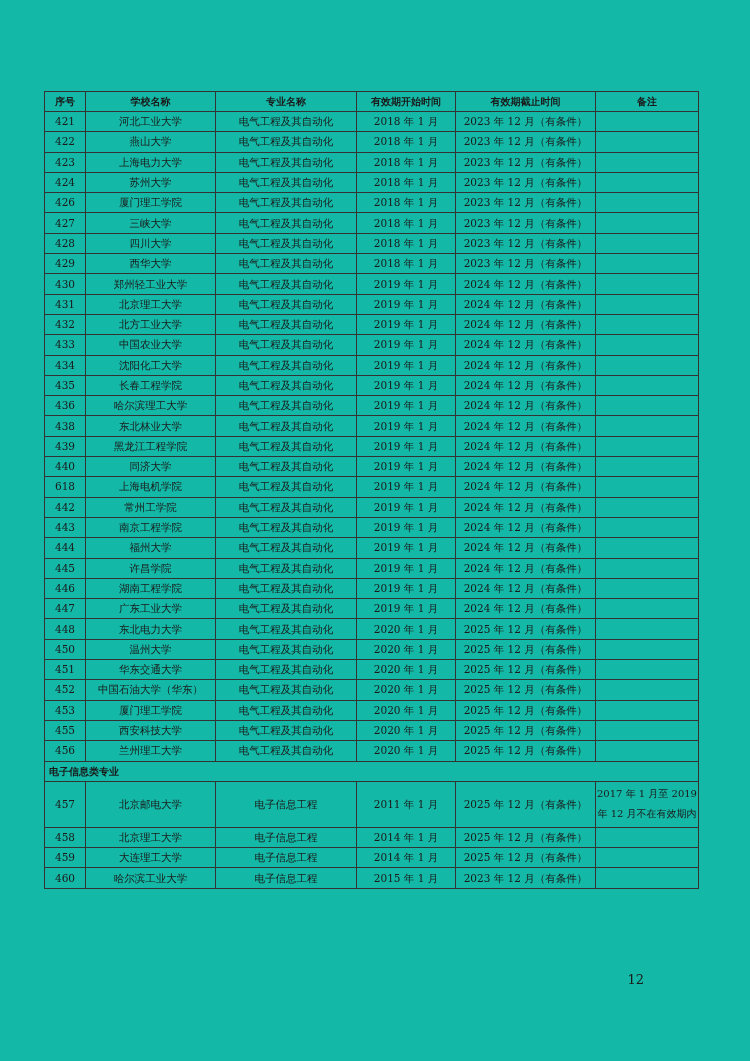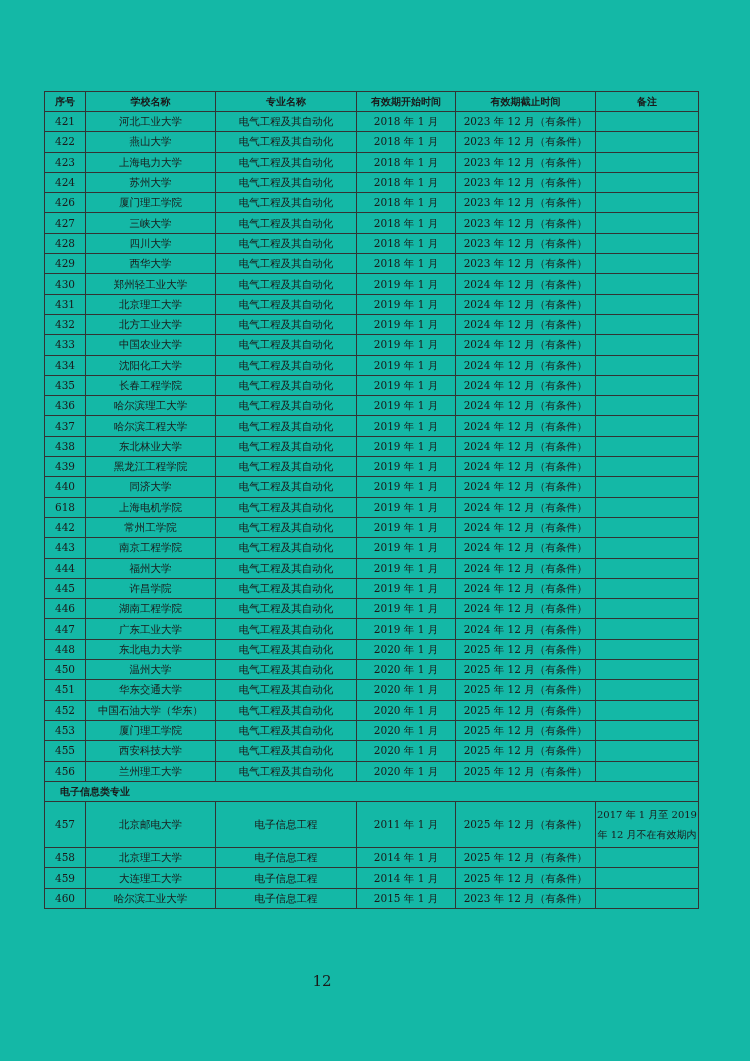--- a/index.html
+++ b/index.html
@@ -4,28 +4,28 @@
 <style>
   html, body { margin: 0; padding: 0; background: #ffffff; }
   body { width: 750px; height: 1061px; position: relative; overflow: hidden;
          font-family: "DejaVu Serif", "Liberation Serif", serif; color: #1a1a1a; }
   .page { position: absolute; left: 0; top: 0; width: 750px; height: 1061px; background: #14b8a6; }
   table.main { position: absolute; left: 44px; top: 91px; border-collapse: collapse;
                table-layout: fixed; width: 654px; font-size: 10.5px; }
   table.main td, table.main th { border: 1px solid #333; text-align: center; vertical-align: middle;
                padding: 0; height: 19.3px; line-height: 13px; white-space: nowrap; overflow: hidden; }
   table.main th { font-weight: bold; font-family: "DejaVu Sans", "Liberation Sans", sans-serif; font-size: 10px; height: 19px; }
-  table.main td.section { text-align: left; font-weight: bold; padding-left: 15px;
+  table.main td.section { text-align: left; font-weight: bold; padding-left: 4px;
                font-family: "DejaVu Sans", "Liberation Sans", sans-serif; font-size: 10px; }
   table.main td.tall { height: 45px; }
   table.main td.note { white-space: normal; line-height: 20px; font-size: 10px; }
   .col-no { width: 41px; } .col-school { width: 130px; } .col-major { width: 141px; }
   .col-start { width: 99px; } .col-end { width: 140px; } .col-note { width: 103px; }
-  .page-number { position: absolute; top: 972px; left: 0; width: 644px; text-align: center;
-                 font-size: 15px; }
+  .page-number { position: absolute; top: 972px; left: 0; width: 644px; text-align: right;
+                 font-size: 13px; }
 </style>
 </head>
 <body>
 
 <div class="page">
   <table class="main">
     <colgroup>
       <col class="col-no">
         <col class="col-school">
         <col class="col-major">
@@ -158,28 +158,20 @@
         </tr>
         <tr>
           <td>436</td>
           <td>哈尔滨理工大学</td>
           <td>电气工程及其自动化</td>
           <td>2019 年 1 月</td>
           <td>2024 年 12 月（有条件）</td>
           <td class="note"></td>
         </tr>
         <tr>
-          <td>437</td>
-          <td>哈尔滨工程大学</td>
-          <td>电气工程及其自动化</td>
-          <td>2019 年 1 月</td>
-          <td>2024 年 12 月（有条件）</td>
-          <td class="note"></td>
-        </tr>
-        <tr>
           <td>438</td>
           <td>东北林业大学</td>
           <td>电气工程及其自动化</td>
           <td>2019 年 1 月</td>
           <td>2024 年 12 月（有条件）</td>
           <td class="note"></td>
         </tr>
         <tr>
           <td>439</td>
           <td>黑龙江工程学院</td>

